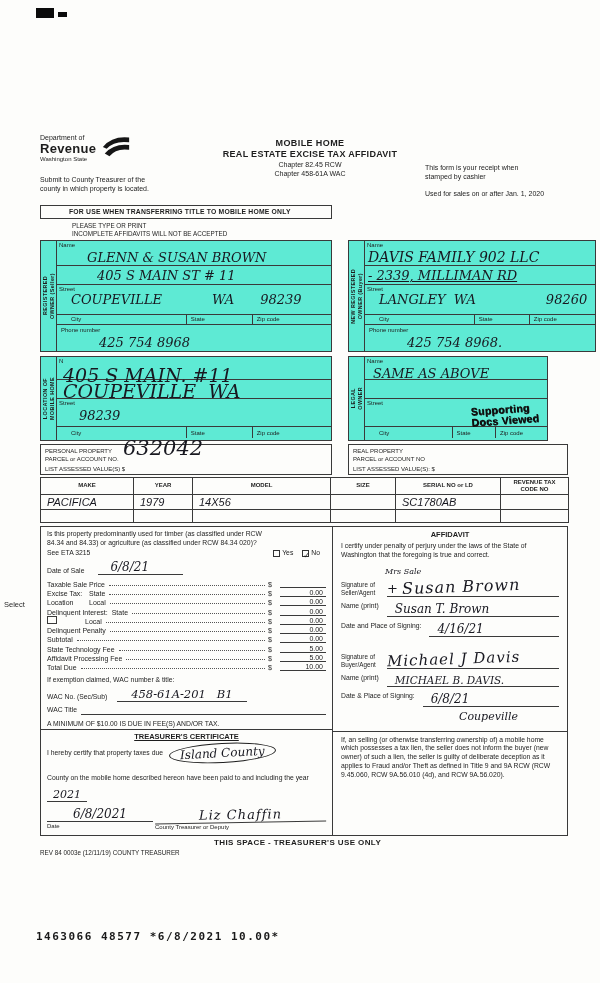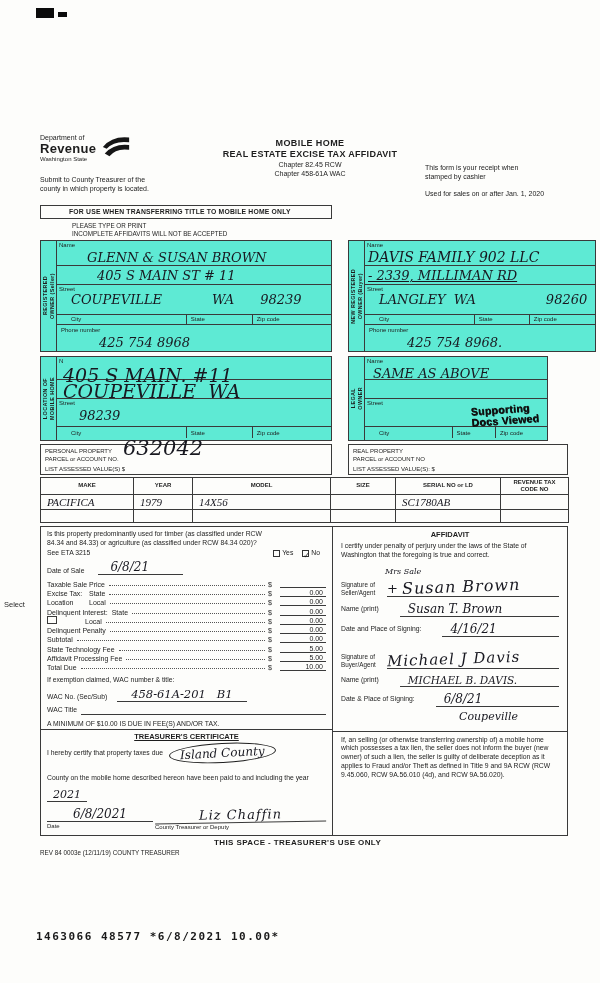--- a/index.html
+++ b/index.html
@@ -66,21 +66,21 @@
   .tiny2 { font-size:6px; line-height:1.35; }
   .assessed { margin-top:2px; }
   .parcel-hw { position:absolute; left:82px; top:-9px; font-size:21px; }
 
   
   .vt { left:40px; top:477px; width:528px; border-collapse:collapse; table-layout:fixed; }
   .vt th, .vt td { border:1px solid #3a3a3a; }
   .vt th { font-size:6px; font-weight:bold; text-align:center; white-space:pre-line; height:17px; line-height:1.2; }
   .vt td { height:15px; font-size:11px; padding-left:6px; }
   .vt tr.empty td { height:13px; }
-  .vt td.hwc { font-family:Liberation Serif, serif; font-style:italic; color:#181820; }
+  .vt td.hwc { font-family:Liberation Sans, sans-serif; font-style:italic; color:#181820; }
 
   
   .lower { left:40px; top:526px; width:528px; height:310px; border:1px solid #3a3a3a; display:flex; background:#fdfdfb; }
   .lcol { width:292px; min-width:292px; border-right:1px solid #3a3a3a; padding:3px 6px 0 6px; display:flex; flex-direction:column; }
   .rcol { flex:1; padding:3px 8px 0 8px; display:flex; flex-direction:column; }
   .qt { font-size:6.8px; line-height:1.3; }
   .qrow { display:flex; align-items:center; margin-top:1px; }
   .cbwrap { display:flex; align-items:center; margin-left:auto; margin-right:6px; }
   .cb { width:7px; height:7px; border:1px solid #333; display:inline-block; margin:0 2px 0 9px; text-align:center; line-height:6px; }
   .cb .mk { font-size:8px; position:relative; top:-1px; }
@@ -114,21 +114,21 @@
   .csl { font-size:6px; margin-top:1px; }
 
   .aff-title { text-align:center; font-weight:bold; font-size:7.5px; margin-bottom:3px; }
   .mrs { font-size:8px; margin:7px 0 0 44px; }
   .sigrow { display:flex; align-items:flex-end; margin-top:1px; }
   .siglbl { font-size:6.3px; line-height:1.25; width:46px; min-width:46px; }
   .sigline { flex:1; border-bottom:1px solid #3a3a3a; display:flex; align-items:flex-end; gap:4px; }
   .sig.big { font-size:16px; transform:rotate(-2deg); }
   .sig.big2 { font-size:15px; transform:rotate(-2deg); }
   .hwmark { font-size:13px; }
-  .prow { display:flex; align-items:center; margin-top:5px; font-size:6.8px;gap:13px; }
+  .prow { display:flex; align-items:flex-start; margin-top:5px; font-size:6.8px; }
   .pv { flex:1; margin-left:8px; border-bottom:1px solid #3a3a3a; font-size:12px; padding-left:8px; }
   .pv.caps { font-size:10.5px; }
   .gap14 { height:12px; }
   .place { font-size:11px; margin:3px 0 0 118px; }
   .lien { margin:8px -8px 0 -8px; border-top:1px solid #3a3a3a; padding:4px 8px 0 8px; }
 
   .margin-select { left:4px; top:600px; font-size:7.5px; color:#2a2a2a; }
   .this-space { left:214px; top:838px; font-size:8px; font-weight:bold; letter-spacing:0.4px; }
   .rev { left:40px; top:849px; font-size:6.3px; }
   .receipt { left:36px; top:930px; font-family:"DejaVu Sans Mono", monospace; font-size:11px; font-weight:bold; letter-spacing:1.5px; color:#191919; }

